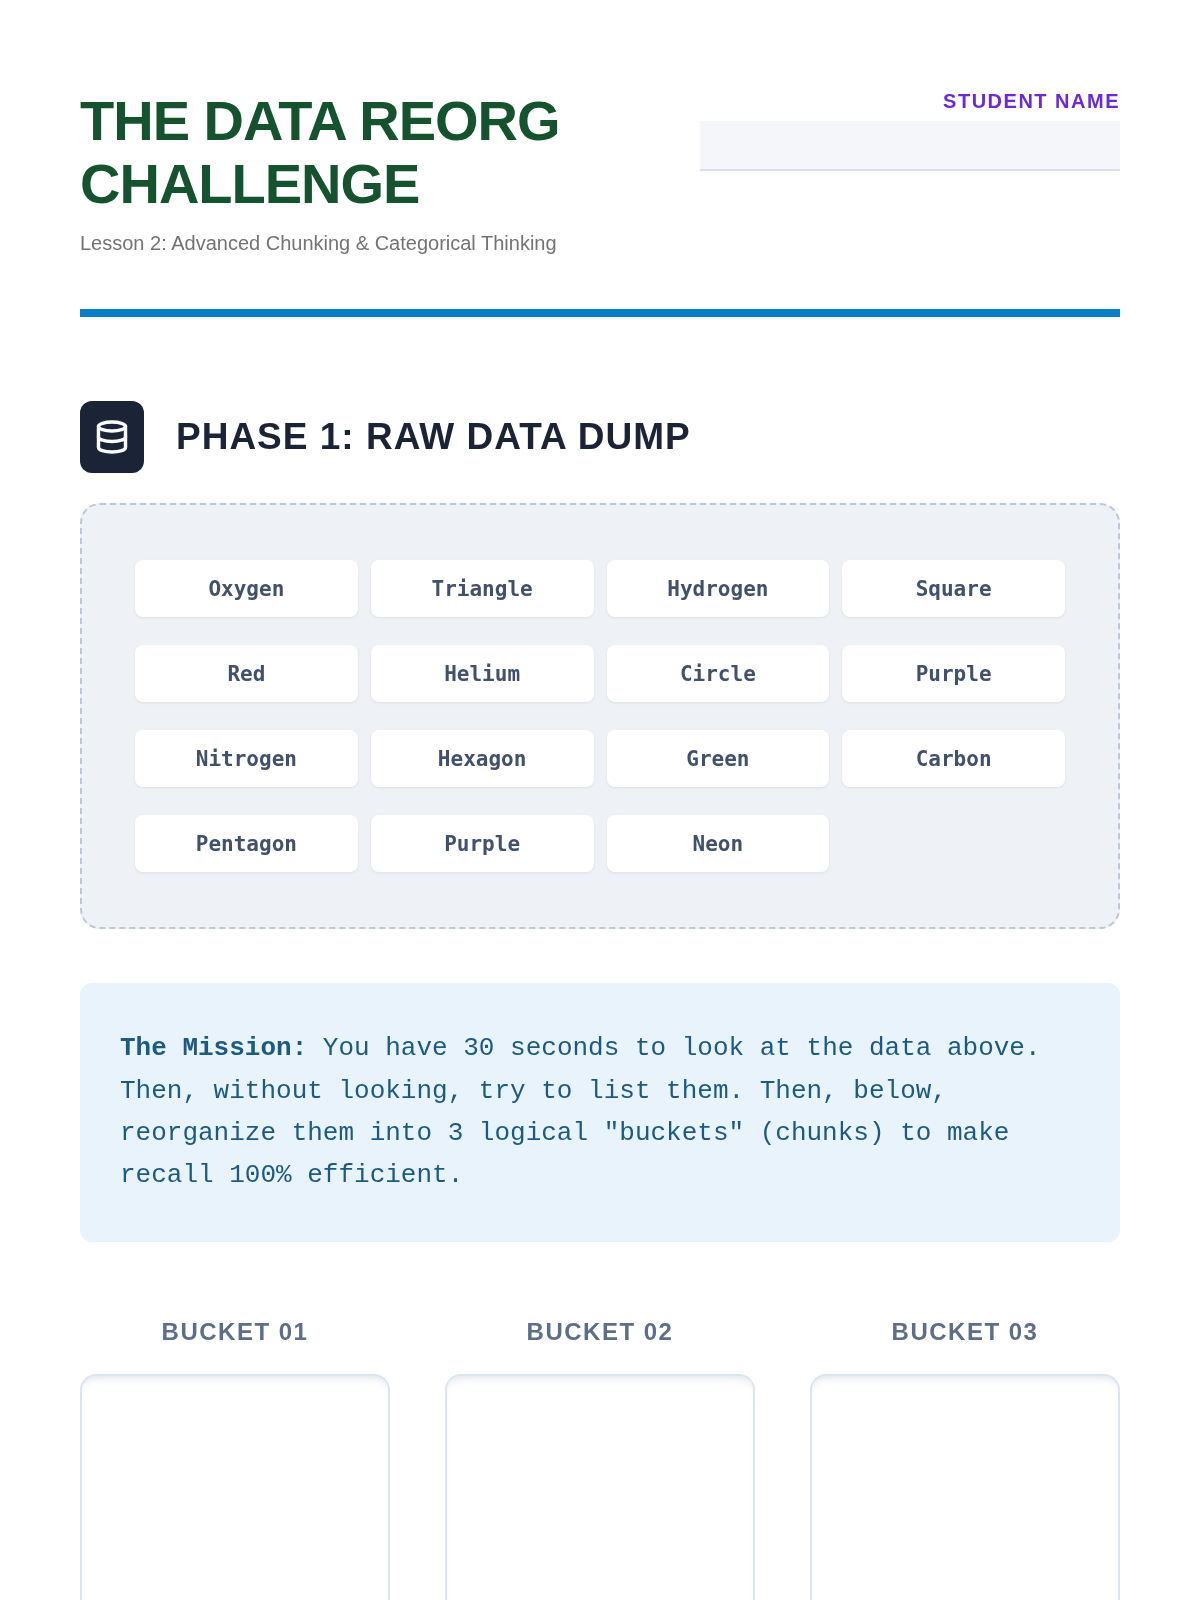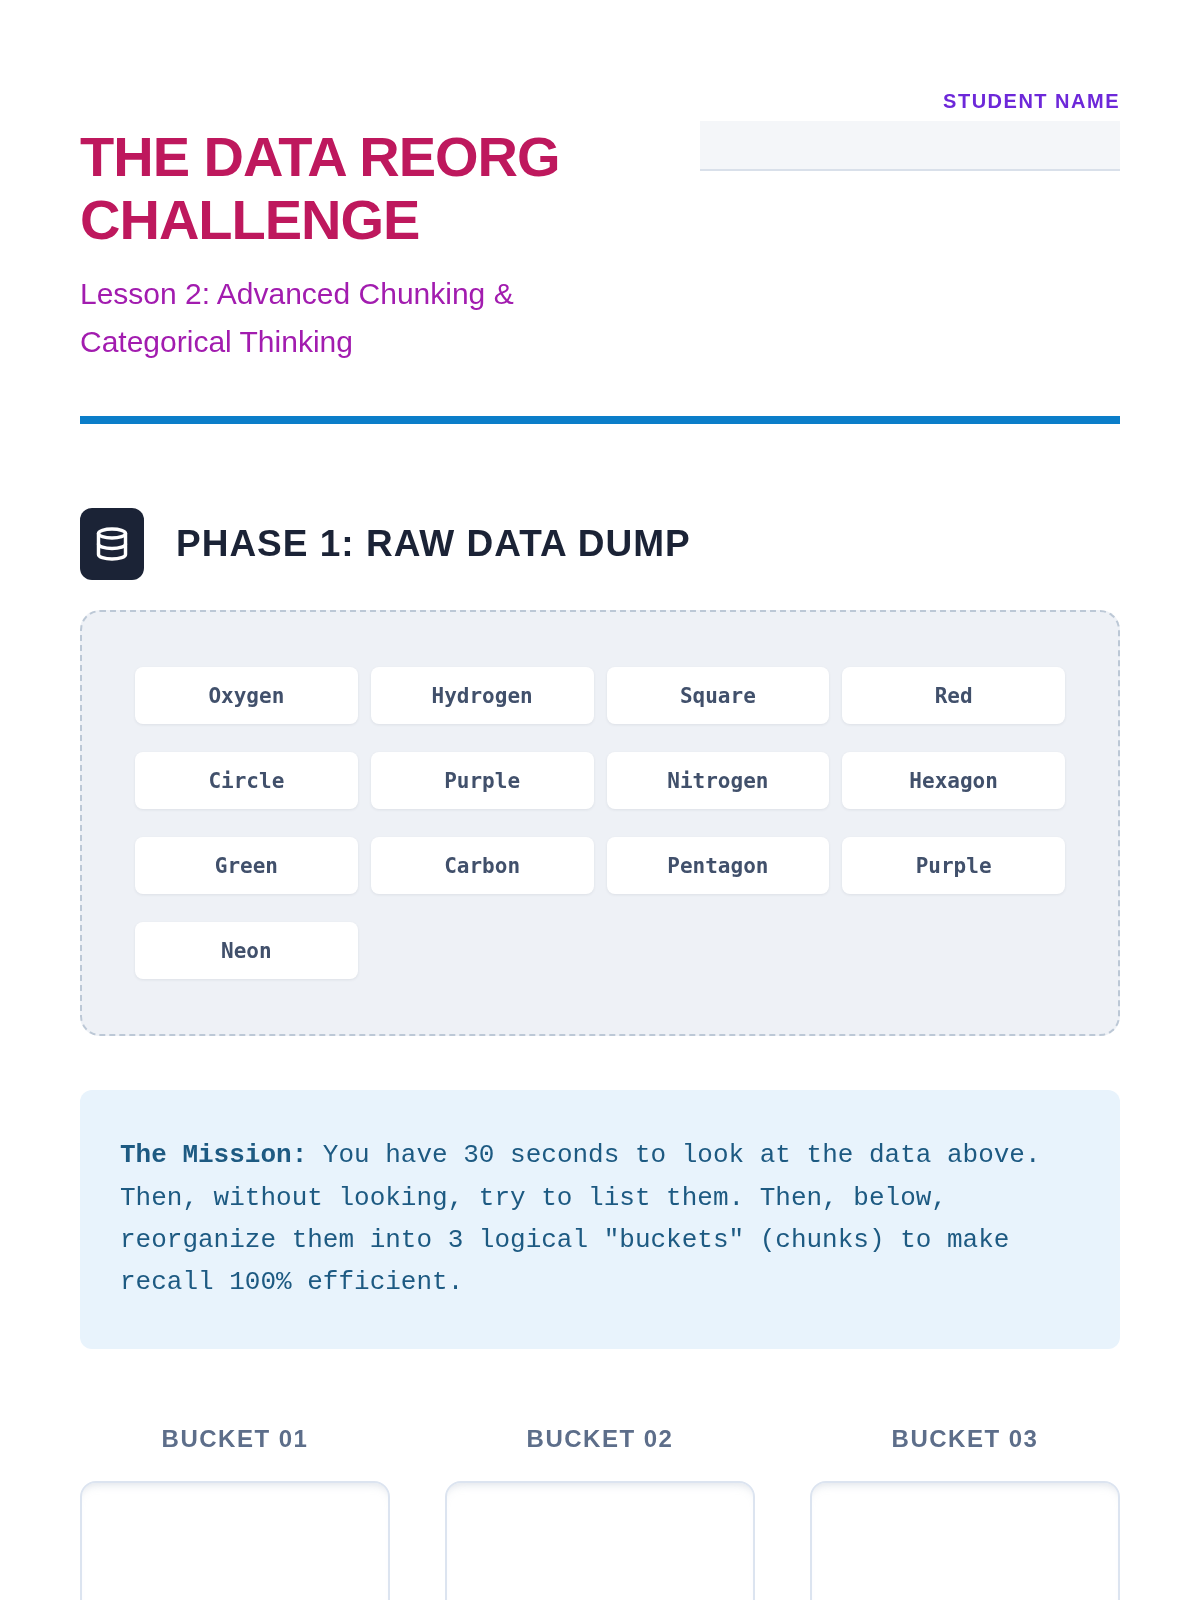--- a/index.html
+++ b/index.html
@@ -11,30 +11,29 @@
   }
   .page { padding: 90px 80px 0 80px; }
 
   
   .header { display: flex; justify-content: space-between; align-items: flex-start; }
   .title {
     font-size: 56px;
     font-weight: 900;
     letter-spacing: -1px;
     line-height: 1.12;
-    color: #be185d;
+    color: #14532d;
     max-width: 640px;
     text-transform: uppercase;
-    margin-top: 36px;
   }
   .subtitle {
-    margin-top: 19px;
-    font-size: 30px;
+    margin-top: 12px;
+    font-size: 20px;
     line-height: 1.6;
-    color: #a21caf;
+    color: #737373;
     max-width: 480px;
   }
   .student-block { width: 420px; text-align: right; padding-top: 0; }
   .student-label {
     font-size: 20px;
     font-weight: bold;
     letter-spacing: 1.5px;
     color: #6d28d9;
     text-transform: uppercase;
   }
@@ -166,23 +165,25 @@
           <path d="M21 12c0 1.66-4 3-9 3s-9-1.34-9-3"></path>
           <path d="M3 5v14c0 1.66 4 3 9 3s9-1.34 9-3V5"></path>
         </svg>
       </div>
       <h2 class="phase-heading">PHASE 1: RAW DATA DUMP</h2>
     </div>
 
     <div class="data-dump">
       <div class="chip-grid">
         <div class="chip">Oxygen</div>
+        <div class="chip">Triangle</div>
         <div class="chip">Hydrogen</div>
         <div class="chip">Square</div>
         <div class="chip">Red</div>
+        <div class="chip">Helium</div>
         <div class="chip">Circle</div>
         <div class="chip">Purple</div>
         <div class="chip">Nitrogen</div>
         <div class="chip">Hexagon</div>
         <div class="chip">Green</div>
         <div class="chip">Carbon</div>
         <div class="chip">Pentagon</div>
         <div class="chip">Purple</div>
         <div class="chip">Neon</div>
       </div>

